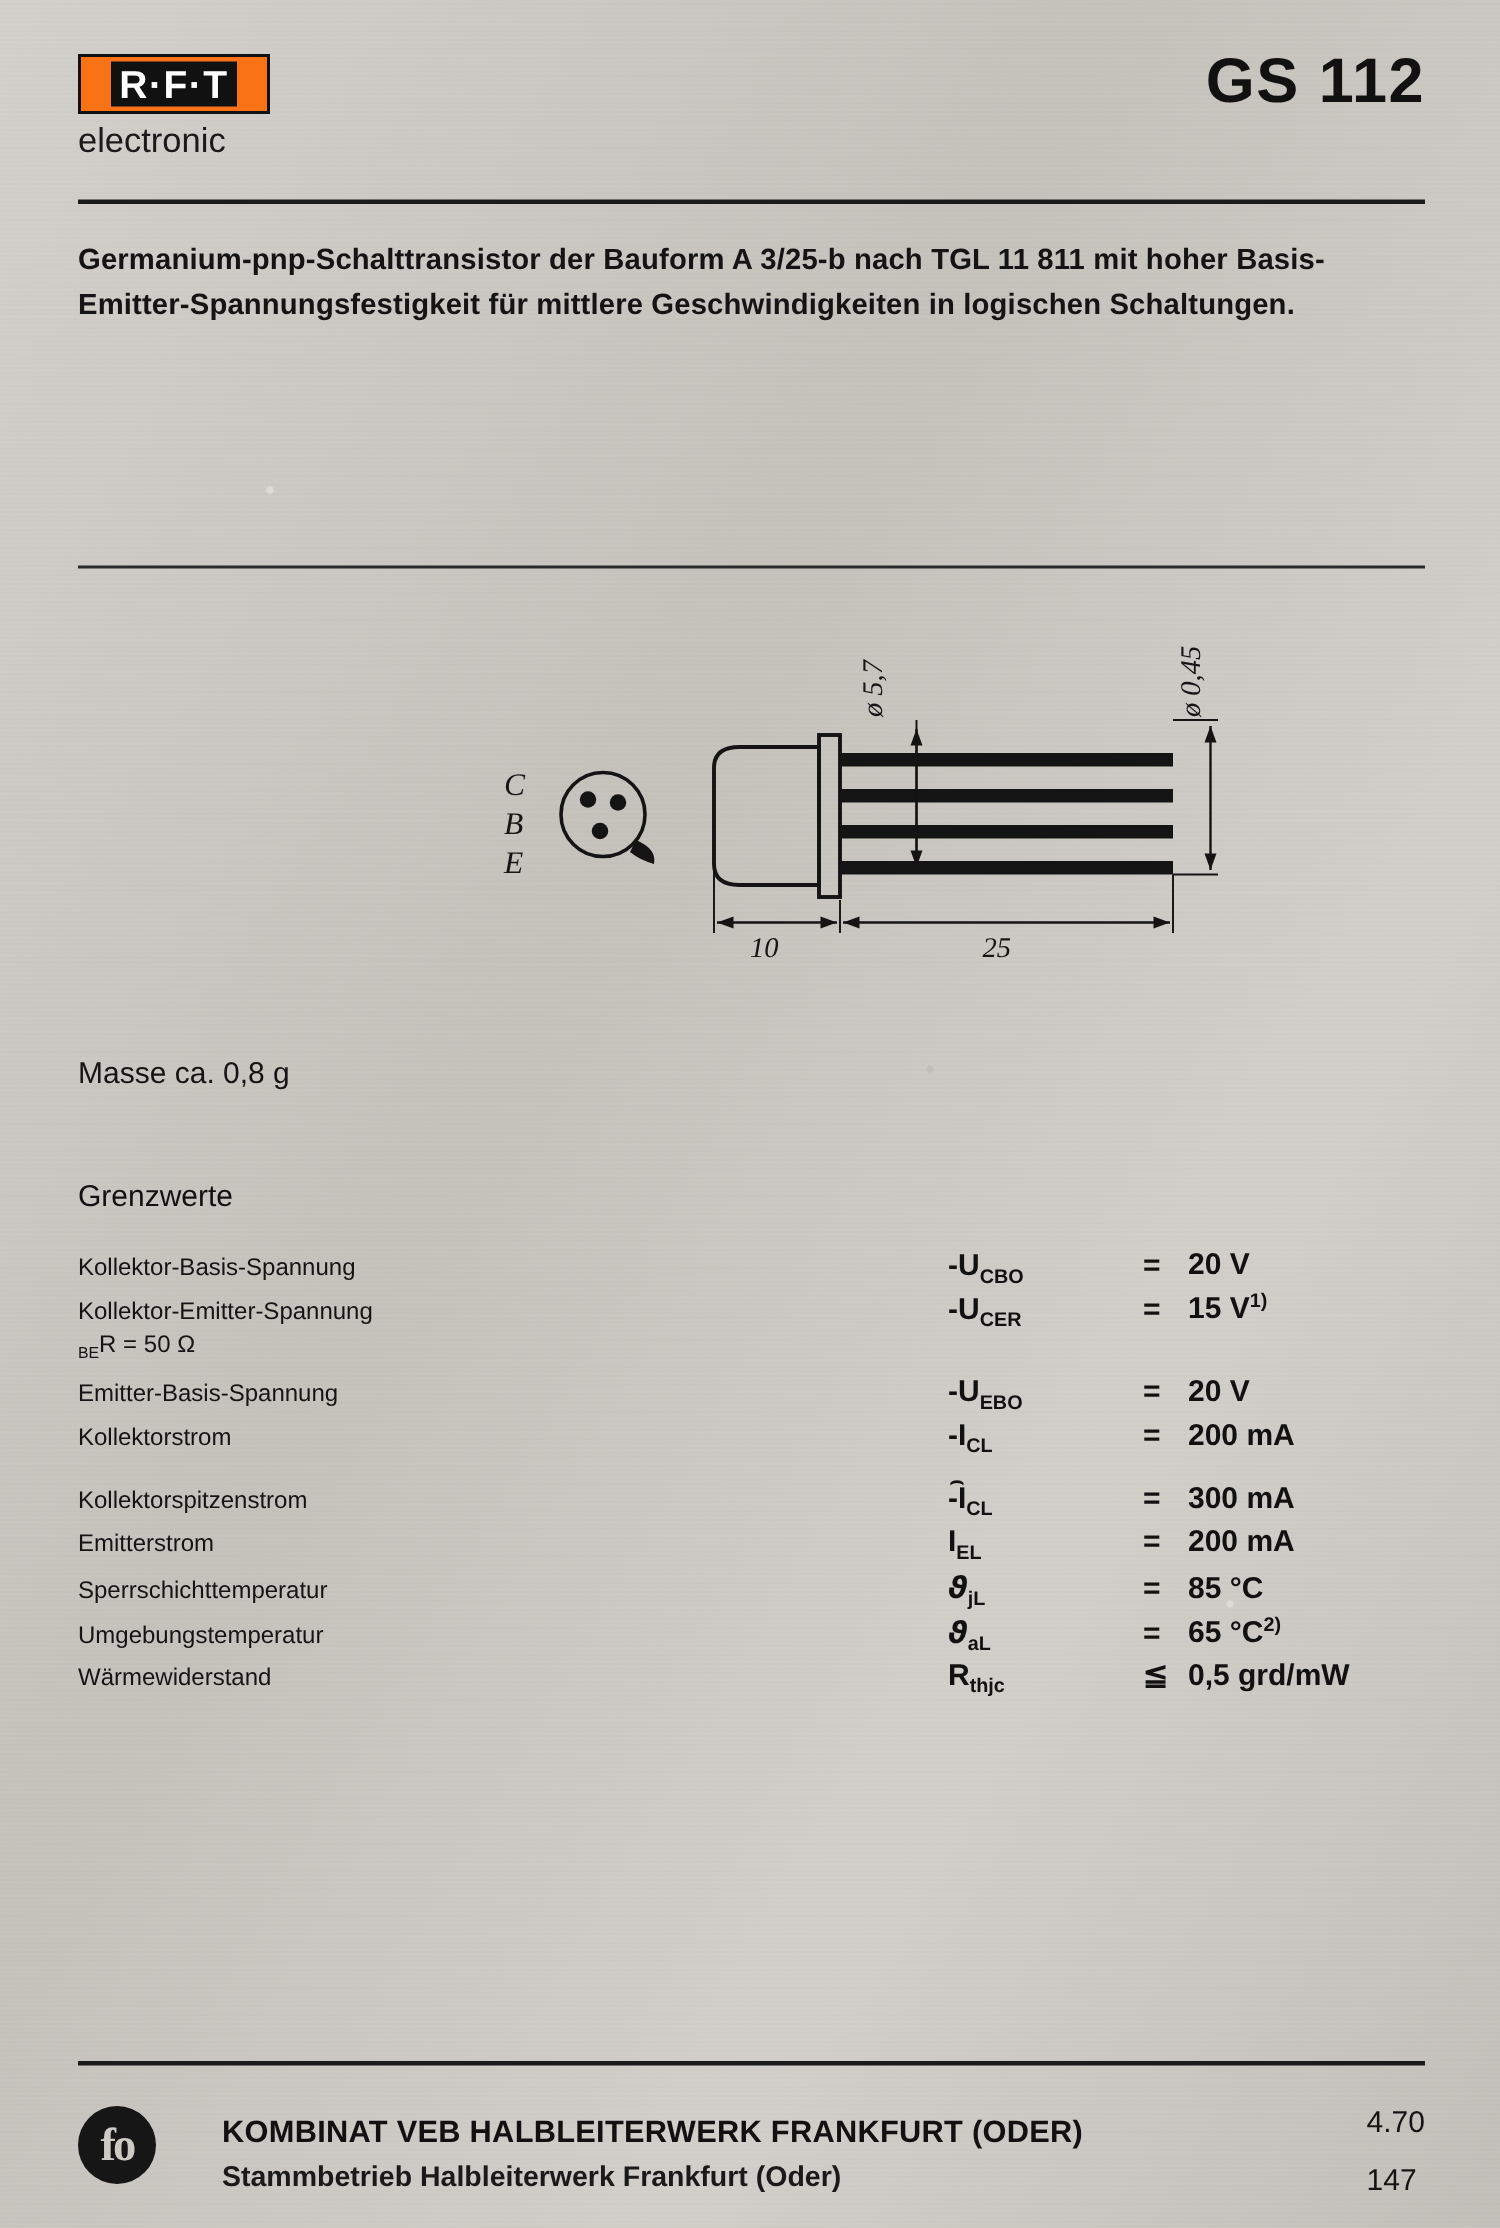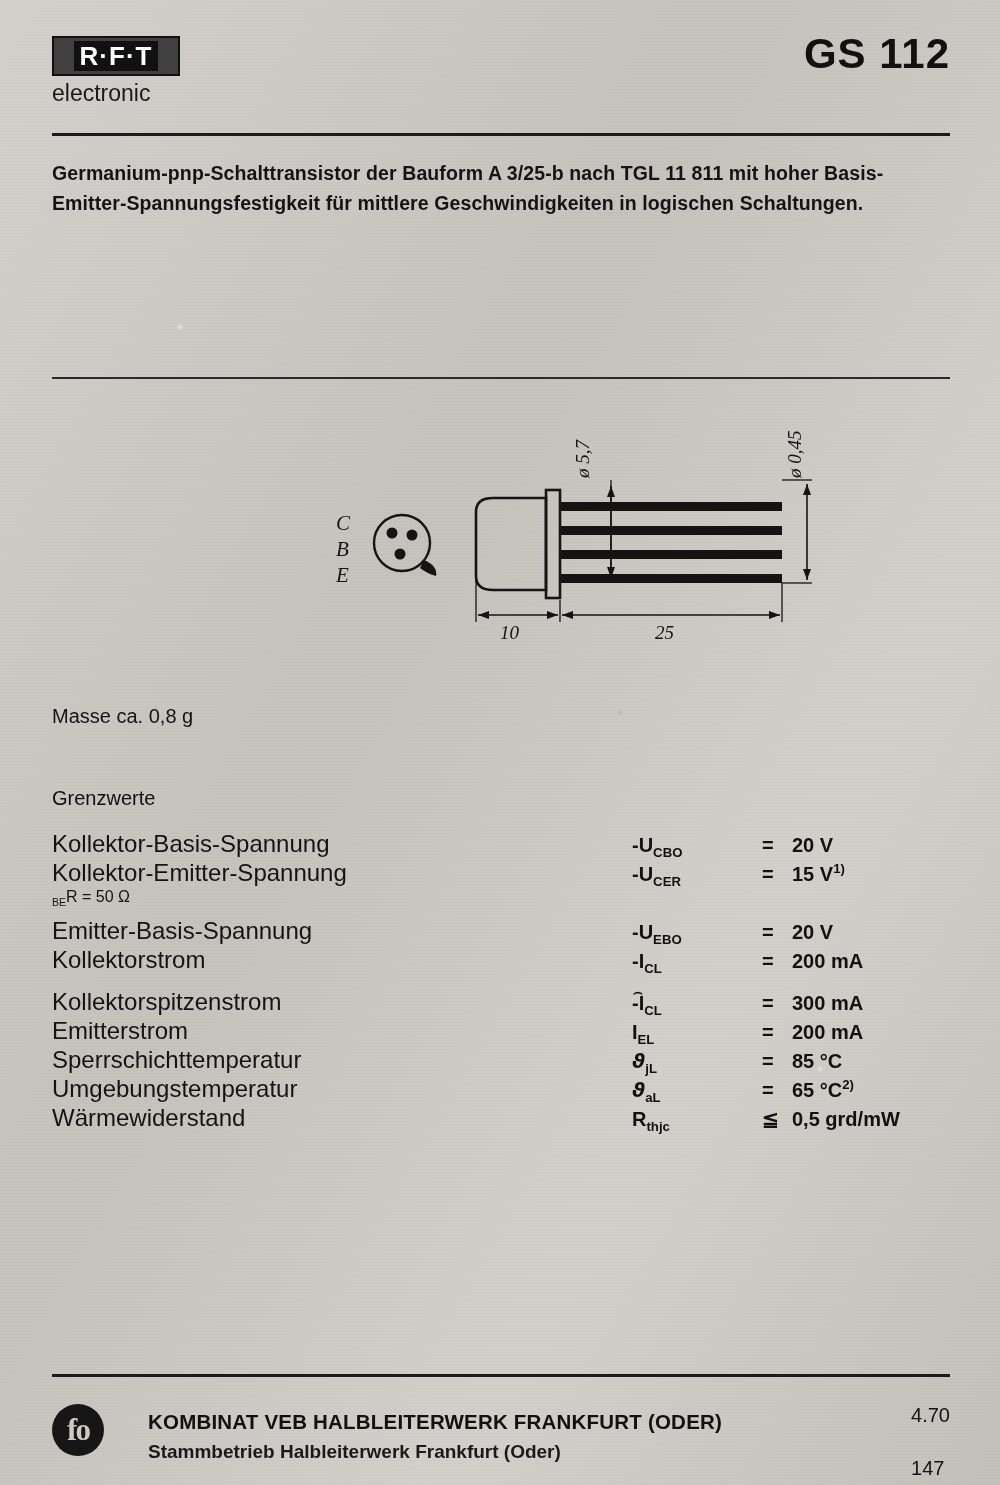--- a/index.html
+++ b/index.html
@@ -42,21 +42,21 @@
 
   
   .logo-block {
     position: absolute;
     left: 52px;
     top: 36px;
   }
   .logo-mark {
     width: 128px;
     height: 40px;
-    background: #404040;
+    background: #f97316;
     display: flex;
     align-items: center;
     justify-content: center;
     border: 2px solid #111;
     box-sizing: border-box;
   }
   .logo-mark-inner {
     background: #111;
     color: #fff;
     font-family: "Liberation Sans", sans-serif;
@@ -160,21 +160,21 @@
     width: 890px;
   }
   .row {
     display: flex;
     align-items: baseline;
     height: 29px;
   }
   .row.gap { margin-top: 13px; }
   .cell-name {
     width: 580px;
-    font-size: 24px;
+    font-size: 16px;
     color: #141414;
     white-space: nowrap;
   }
   .cell-sym {
     width: 130px;
     font-size: 20px;
     font-weight: bold;
     color: #111;
     white-space: nowrap;
   }
@@ -260,21 +260,21 @@
   }
   .footer-right {
     position: absolute;
     right: 50px;
     top: 1404px;
     text-align: left;
     font-size: 20px;
     color: #141414;
   }
   .footer-right .page-no {
-    margin-top: 30px;
+    margin-top: 16px;
   }
 </style>
 </head>
 <body>
 
 <div class="page"></div>
 <div class="noise"></div>
 
 <div class="content">
 

